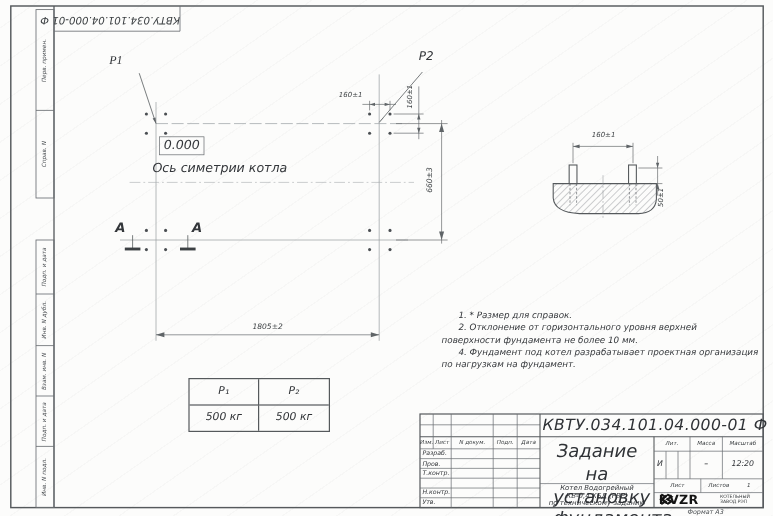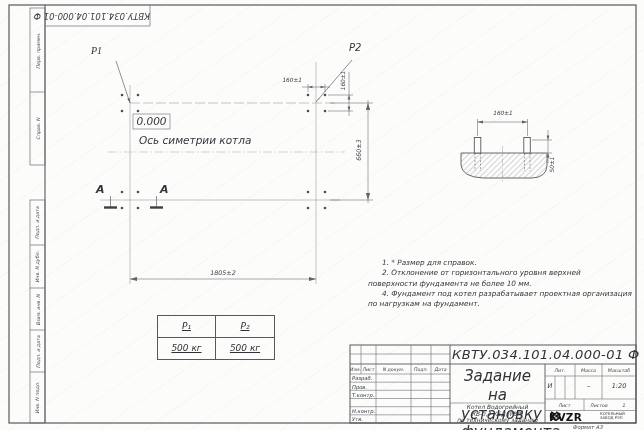--- a/index.html
+++ b/index.html
@@ -13,21 +13,21 @@
   .r180{transform:rotate(180deg);}
   .lbl{font-size:4.8px;line-height:15px;text-align:center;color:#4a4e52;}
   .dim{font-size:6.3px;color:#3c4043;}
   .note-wrap{position:absolute;left:368px;top:258px;width:264px;font-style:italic;
     font-size:7.3px;line-height:1.42;color:#33363a;}
   .note{text-indent:14px;white-space:normal;}
   .tb{font-size:4.7px;color:#3c4043;line-height:9px;text-align:center;font-style:italic;}
   .grid2{position:absolute;left:157px;top:315px;width:118px;height:45px;display:grid;
     grid-template-columns:1fr 1fr;grid-template-rows:1fr 1fr;border:1px solid #55595c;box-sizing:border-box;}
   .grid2 > div{display:flex;align-items:center;justify-content:center;font-style:italic;
-    font-size:9px;color:#2f3236;border-right:0.8px solid #55595c;border-bottom:0.8px solid #55595c;text-decoration:underline;}
+    font-size:9px;color:#2f3236;border-right:0.8px solid #55595c;border-bottom:0.8px solid #55595c;}
   .grid2 > div:nth-child(2n){border-right:none;}
   .grid2 > div:nth-child(n+3){border-bottom:none;}
 </style>
 </head>
 <body>
 
 <div class="sheet">
 
 <svg width="644" height="430" viewBox="0 0 644 430">
   <defs>
@@ -169,21 +169,21 @@
 <div class="t r90 lbl" style="left:16px;top:259px;width:43px;height:15px;">Инв. N дубл.</div>
 <div class="t r90 lbl" style="left:16.5px;top:301.5px;width:42px;height:15px;">Взам. инв. N</div>
 <div class="t r90 lbl" style="left:16.5px;top:343.5px;width:42px;height:15px;">Подп. и дата</div>
 <div class="t r90 lbl" style="left:12px;top:390px;width:51px;height:15px;">Инв. N подл.</div>
 
 <div class="t" style="left:91px;top:45px;font-size:10px;font-family:Liberation Serif, serif;">P1</div>
 <div class="t" style="left:349px;top:42px;font-size:10px;">P2</div>
 <div class="t dim" style="left:276px;top:76.5px;width:26px;text-align:right;font-size:5.8px;">160±1</div>
 <div class="t r90 dim" style="left:328.5px;top:75.5px;width:30px;height:9px;text-align:center;font-size:5.8px;">160±1</div>
 <div class="t c" style="left:133px;top:114px;width:37px;height:32px;line-height:15px;font-size:10.5px;">0.000</div>
-<div class="t" style="left:139px;top:134px;font-size:10.5px;text-align:center;">Ось симетрии котла</div>
+<div class="t" style="left:127px;top:134px;font-size:10.5px;text-align:center;">Ось симетрии котла</div>
 <div class="t" style="left:96px;top:183px;font-size:11px;font-weight:bold;">А</div>
 <div class="t" style="left:160px;top:183px;font-size:11px;font-weight:bold;">А</div>
 <div class="t c dim" style="left:198px;top:268.5px;width:50px;">1805±2</div>
 <div class="t r90 dim" style="left:343px;top:145px;width:34px;height:10px;text-align:center;">660±3</div>
 
 <div class="t c dim" style="left:488px;top:110px;width:30px;font-size:5.8px;">160±1</div>
 <div class="t r90 dim" style="left:540px;top:159.5px;width:26px;height:9px;text-align:center;font-size:5.8px;">50±1</div>
 
 <div class="grid2">
   <div>P₁</div>
@@ -213,21 +213,21 @@
 <div class="t c" style="left:450px;top:404px;width:95px;font-size:5.8px;line-height:1.15;">
   <span style="display:block;">Котел Водогрейный</span>
   <span style="display:block;">КВ-0,4 КБД (РВР)</span>
   <span style="display:block;">по техническому заданию</span>
 </div>
 <div class="tb t" style="left:545px;top:366px;width:30px;">Лит.</div>
 <div class="tb t" style="left:575px;top:366px;width:27px;">Масса</div>
 <div class="tb t" style="left:602px;top:366px;width:34px;">Масштаб</div>
 <div class="t c" style="left:545px;top:382px;width:10px;font-size:6.5px;">И</div>
 <div class="t c" style="left:575px;top:382px;width:27px;font-size:6.5px;">–</div>
-<div class="t c" style="left:602px;top:382px;width:34px;font-size:6.5px;">1:20</div>
+<div class="t c" style="left:602px;top:382px;width:34px;font-size:6.5px;">12:20</div>
 <div class="tb t" style="left:545px;top:401px;width:39px;">Лист</div>
 <div class="tb t" style="left:584px;top:401px;width:30px;">Листов</div>
 <div class="tb t" style="left:614px;top:401px;width:20px;">1</div>
 <div class="t" style="left:549px;top:411px;font-style:normal;display:flex;align-items:center;gap:1px;">
   <svg width="13" height="11" viewBox="0 0 13 11">
     <path d="M2,1 l3.5,2 -3.5,2 3.5,2 -3.5,2" fill="none" stroke="#141414" stroke-width="1.7"></path>
     <path d="M7,1 l3.5,2 -3.5,2 3.5,2 -3.5,2" fill="none" stroke="#141414" stroke-width="1.7"></path>
   </svg>
   <span style="font-weight:bold;font-size:10.5px;color:#141414;letter-spacing:0.3px;">KVZR</span>
 </div>

